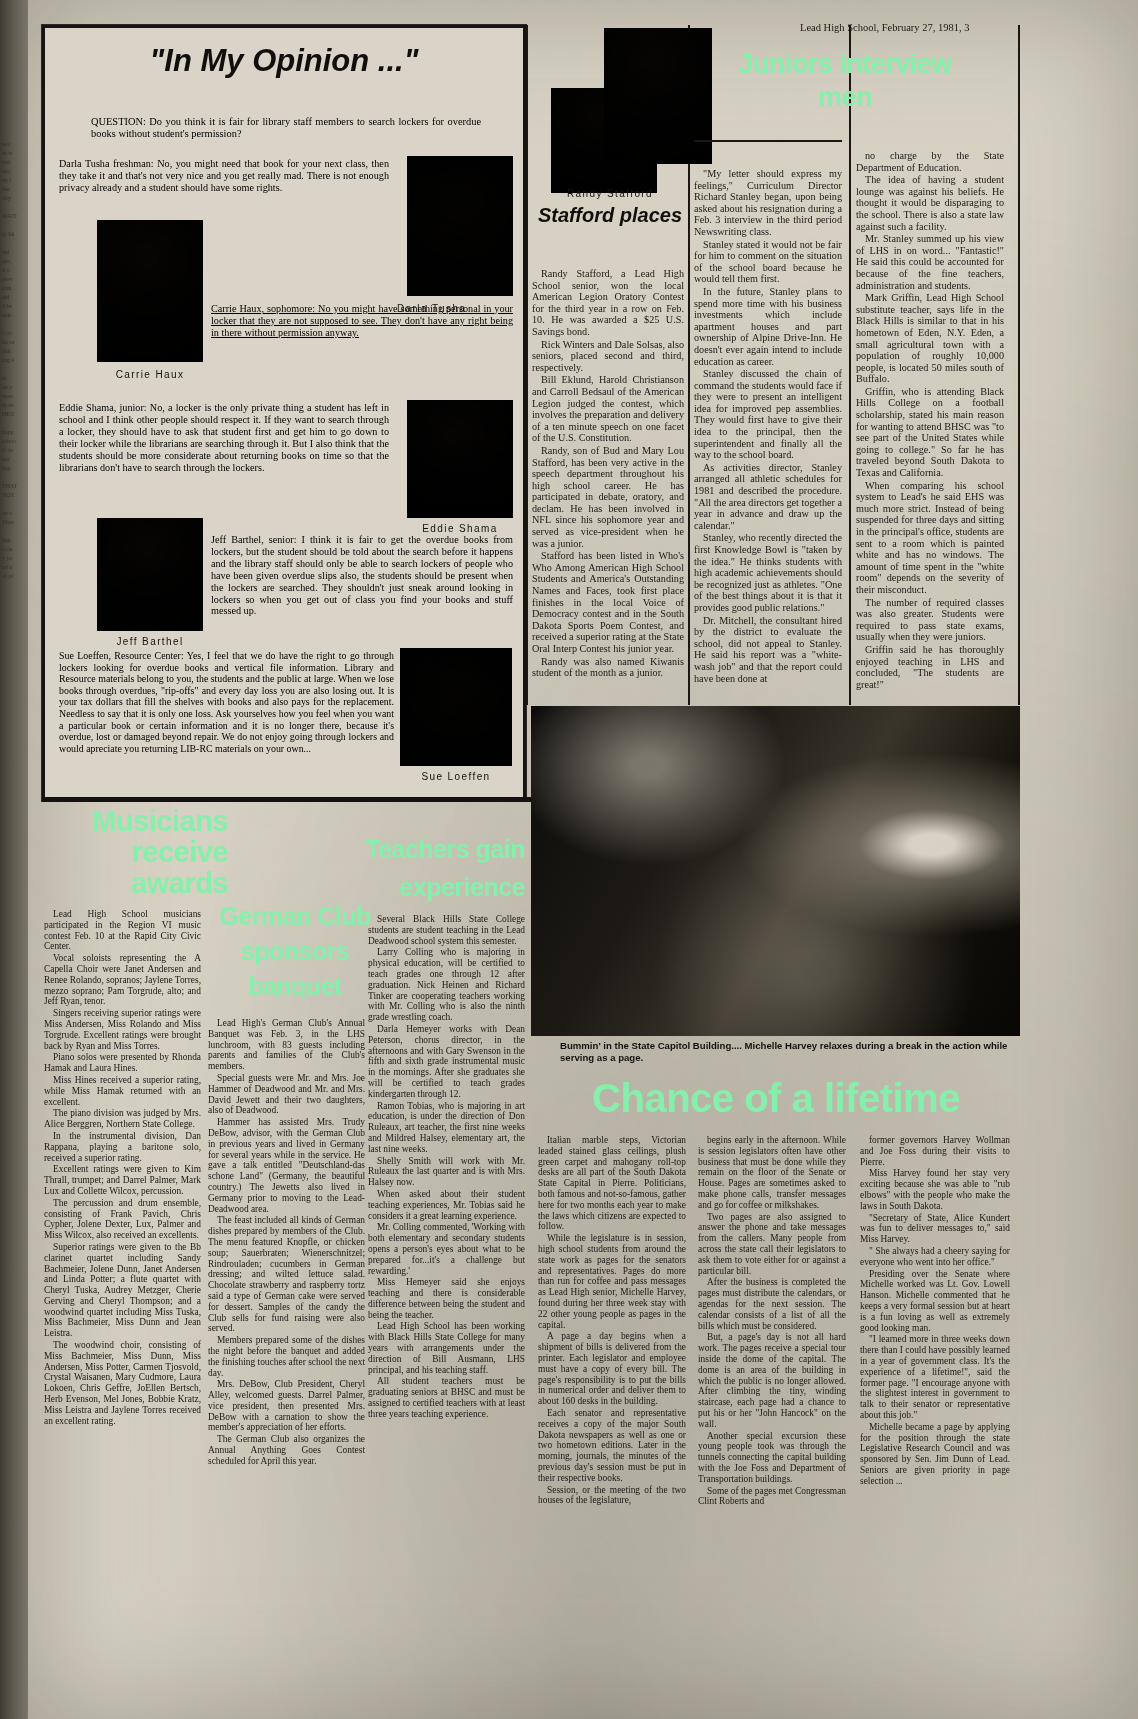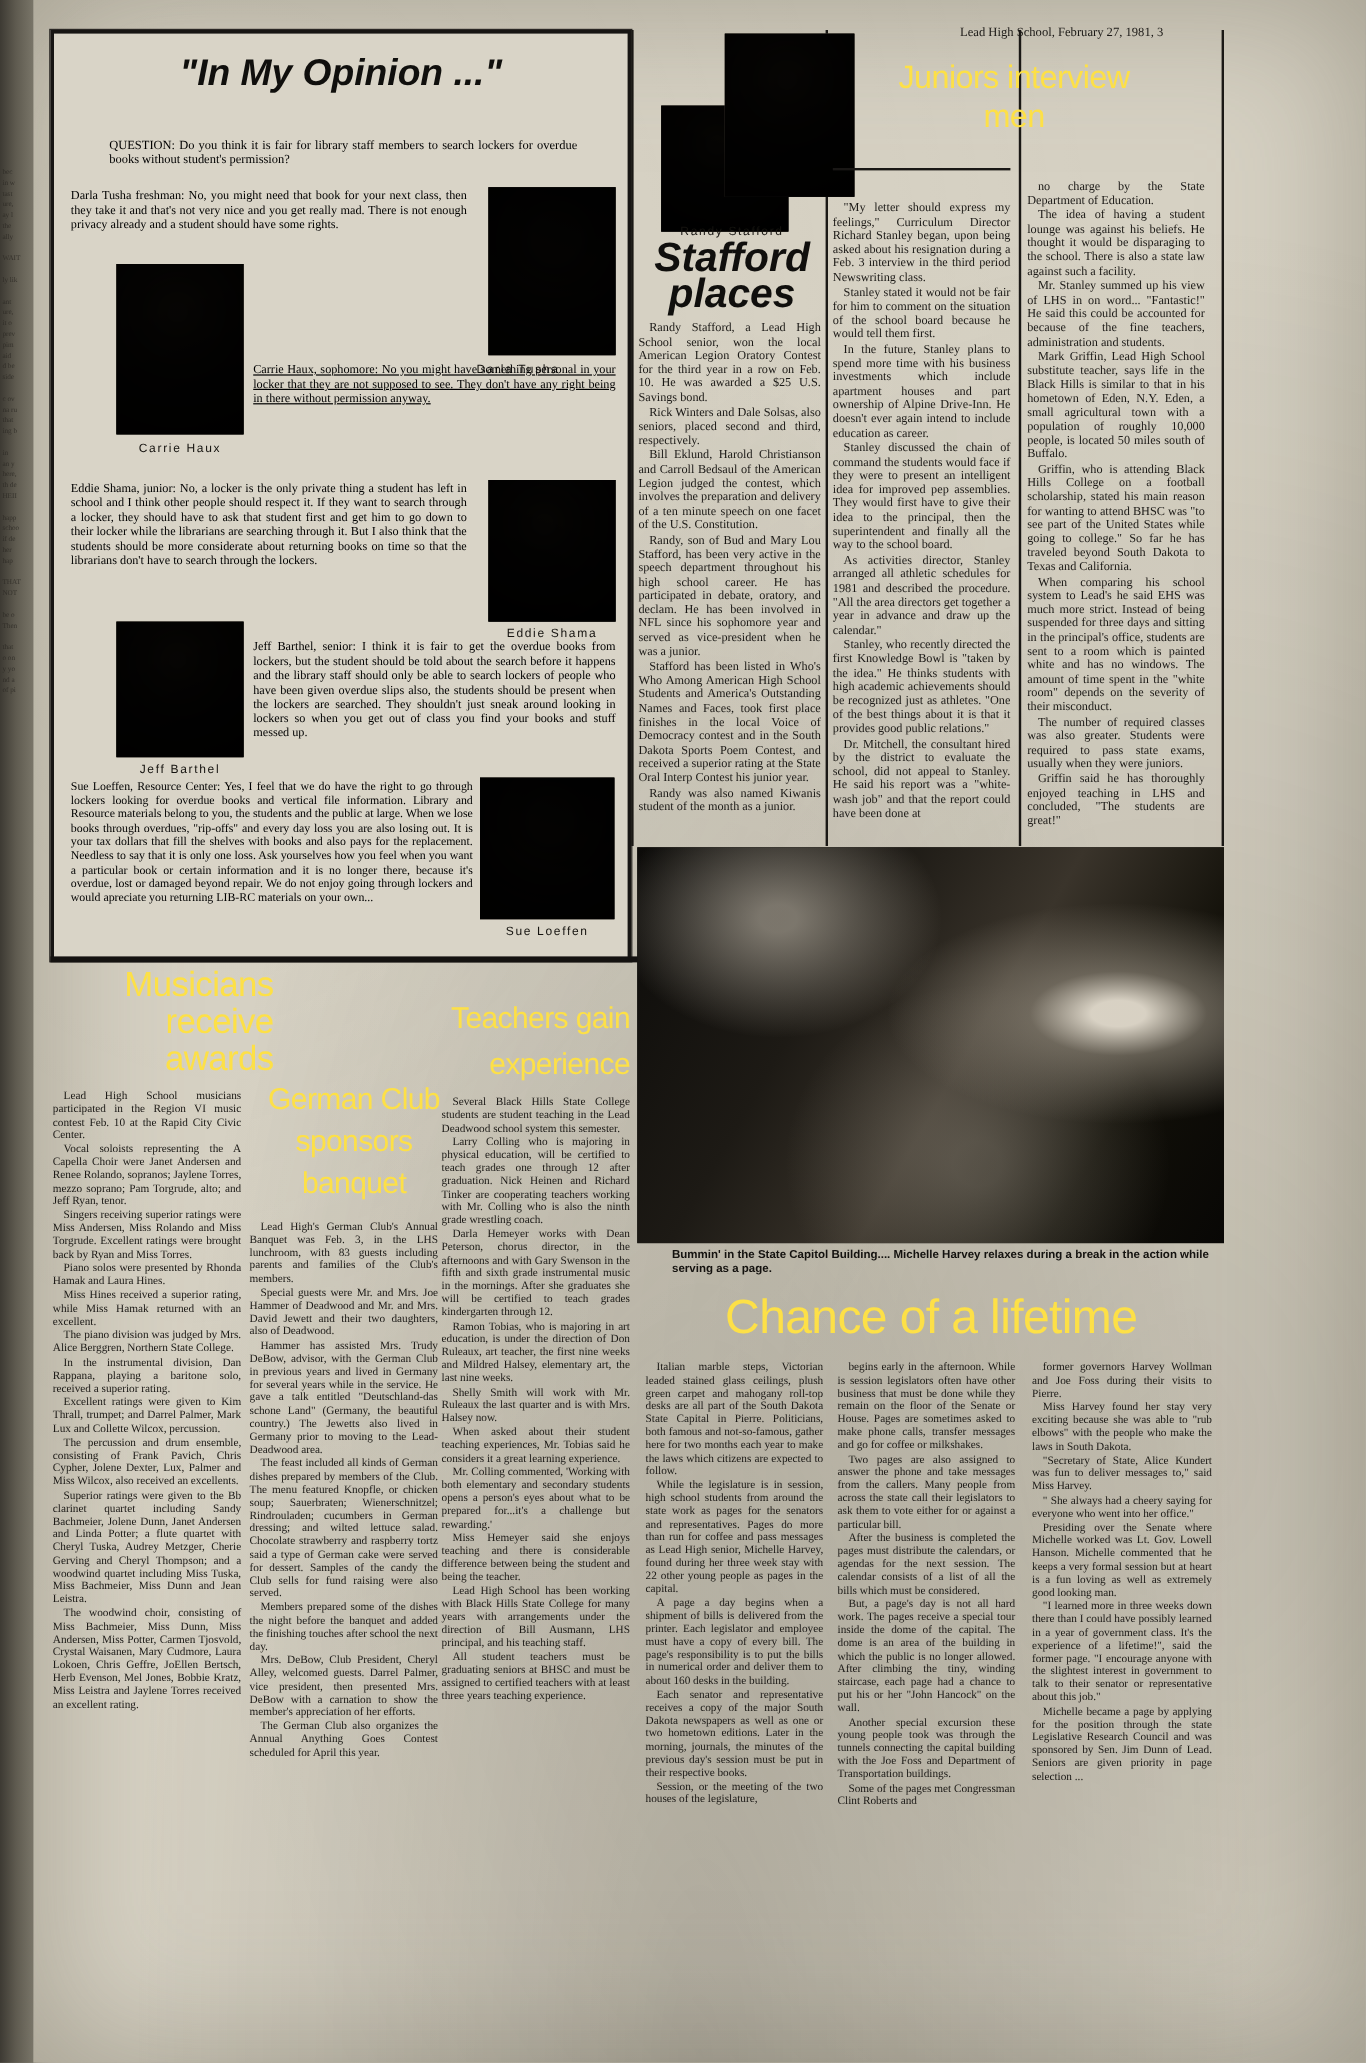--- a/index.html
+++ b/index.html
@@ -35,21 +35,21 @@
   }
   #leftbits{position:absolute;left:0;top:140px;width:30px;height:1200px;
     font-family:"Liberation Serif",serif;font-size:6px;color:#2a2722;line-height:9px;
     padding:0 2px;opacity:.75;overflow:hidden;}
 
   
   .col{ font-size:10.2px;line-height:11.6px;text-align:justify;color:#1b1916;
         font-family:"Liberation Serif", serif; hyphens:auto; }
   .col p{margin:0 0 1px 0;text-indent:9px;}
 
-  .hl-blk{font-family:"Liberation Sans",sans-serif;font-weight:normal;color:#fde047;letter-spacing:-.5px;}
+  .hl-blk{font-family:"Liberation Sans",sans-serif;font-weight:bold;color:#86efac;letter-spacing:-.5px;}
   .hl-ital{font-family:"Liberation Sans",sans-serif;font-weight:bold;font-style:italic;color:#100f0d;}
 
   
   #opinionbox{
     position:absolute;left:42px;top:25px;width:478px;height:770px;
     background:#d9d4c7;border:3px solid #171513;
     box-shadow:0 0 0 1px #2a2724;
   }
   #opinion-title{position:absolute;left:0;top:16px;width:478px;text-align:center;
     font-size:31px;line-height:34px;}
@@ -70,21 +70,21 @@
   .pcap{position:absolute;font-family:"Liberation Sans",sans-serif;font-size:10px;
     letter-spacing:1.4px;color:#15130f;font-weight:500;}
 
   
   .vrule{position:absolute;width:2px;background:#1a1815;}
 
   
   #stafford-photo{position:absolute;left:551px;top:88px;width:106px;height:105px;}
   #stafford-cap{position:absolute;left:551px;top:188px;width:118px;text-align:center;}
   #stafford-hl{position:absolute;left:530px;top:200px;width:160px;text-align:center;
-    font-size:34px;line-height:30px;}
+    font-size:20px;line-height:30px;}
   #stafford-body{position:absolute;left:532px;top:268px;width:152px;height:420px;}
 
   
   #juniors-photo{position:absolute;left:604px;top:28px;width:108px;height:136px;}
   #juniors-hl{position:absolute;left:690px;top:48px;width:310px;text-align:center;
     font-size:27px;line-height:33px;}
   #jr-rule{position:absolute;left:694px;top:140px;width:148px;height:2px;background:#191715;}
   #jr-c1{position:absolute;left:694px;top:168px;width:148px;height:520px;}
   #jr-c2{position:absolute;left:856px;top:150px;width:148px;height:540px;}
 

